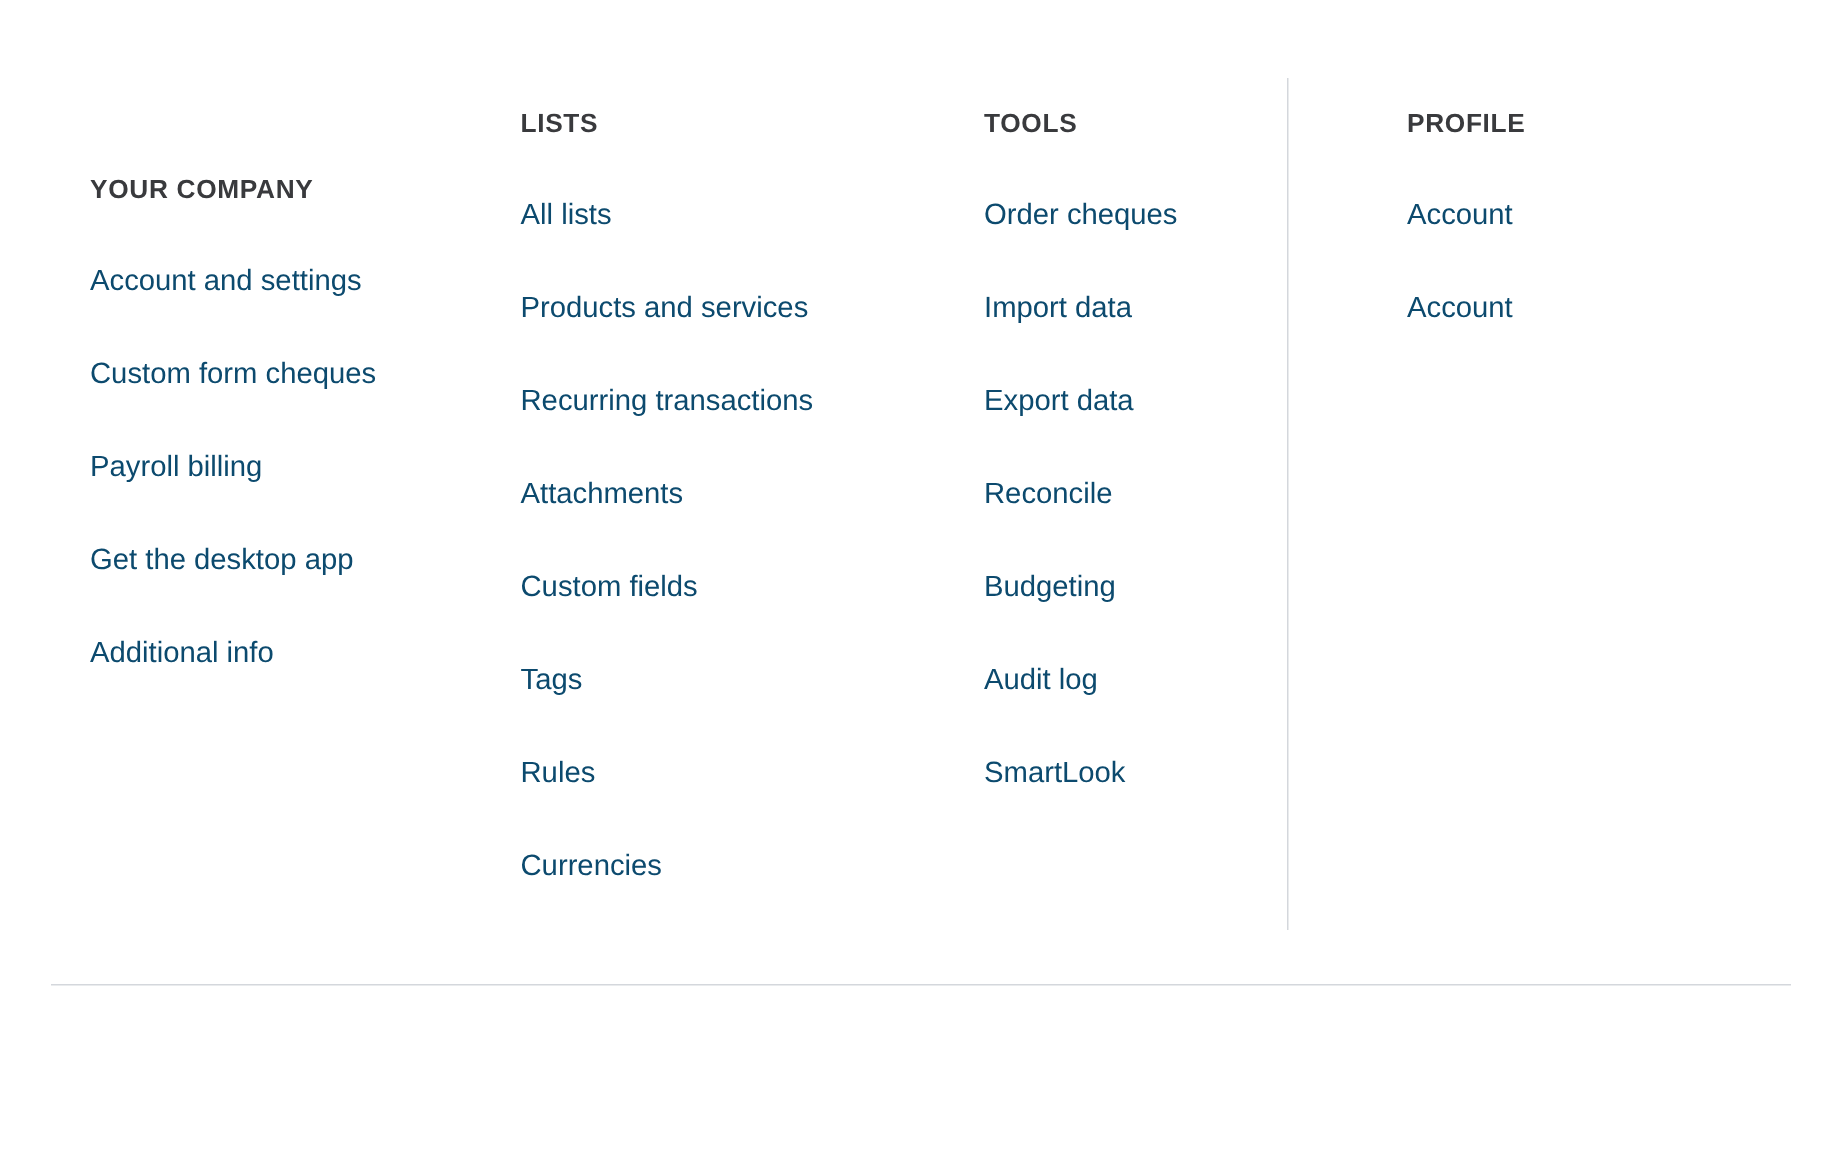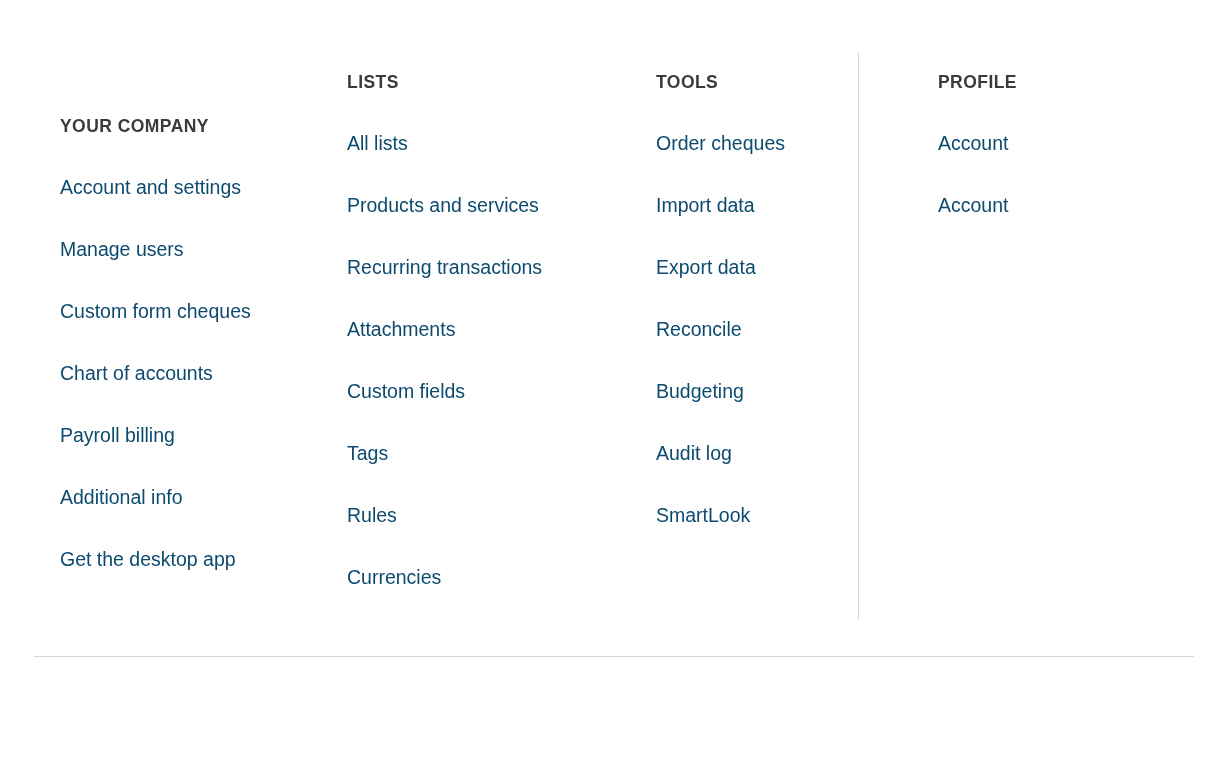--- a/index.html
+++ b/index.html
@@ -102,26 +102,24 @@
 <body>
 
 <div id="gear-menu">
 
   <div class="columns-area">
 
     <div class="menu-column col-0">
       <div class="column-heading">YOUR COMPANY</div>
       <ul class="menu-list">
         <li class="menu-item">Account and settings</li>
-        <li class="menu-item">Manage users</li>
         <li class="menu-item">Custom form cheques</li>
-        <li class="menu-item">Chart of accounts</li>
         <li class="menu-item">Payroll billing</li>
+        <li class="menu-item">Get the desktop app</li>
         <li class="menu-item">Additional info</li>
-        <li class="menu-item">Get the desktop app</li>
       </ul>
     </div>
 
     <div class="menu-column col-2">
       <div class="column-heading">TOOLS</div>
       <ul class="menu-list">
         <li class="menu-item">Order cheques</li>
         <li class="menu-item">Import data</li>
         <li class="menu-item">Export data</li>
         <li class="menu-item">Reconcile</li>

